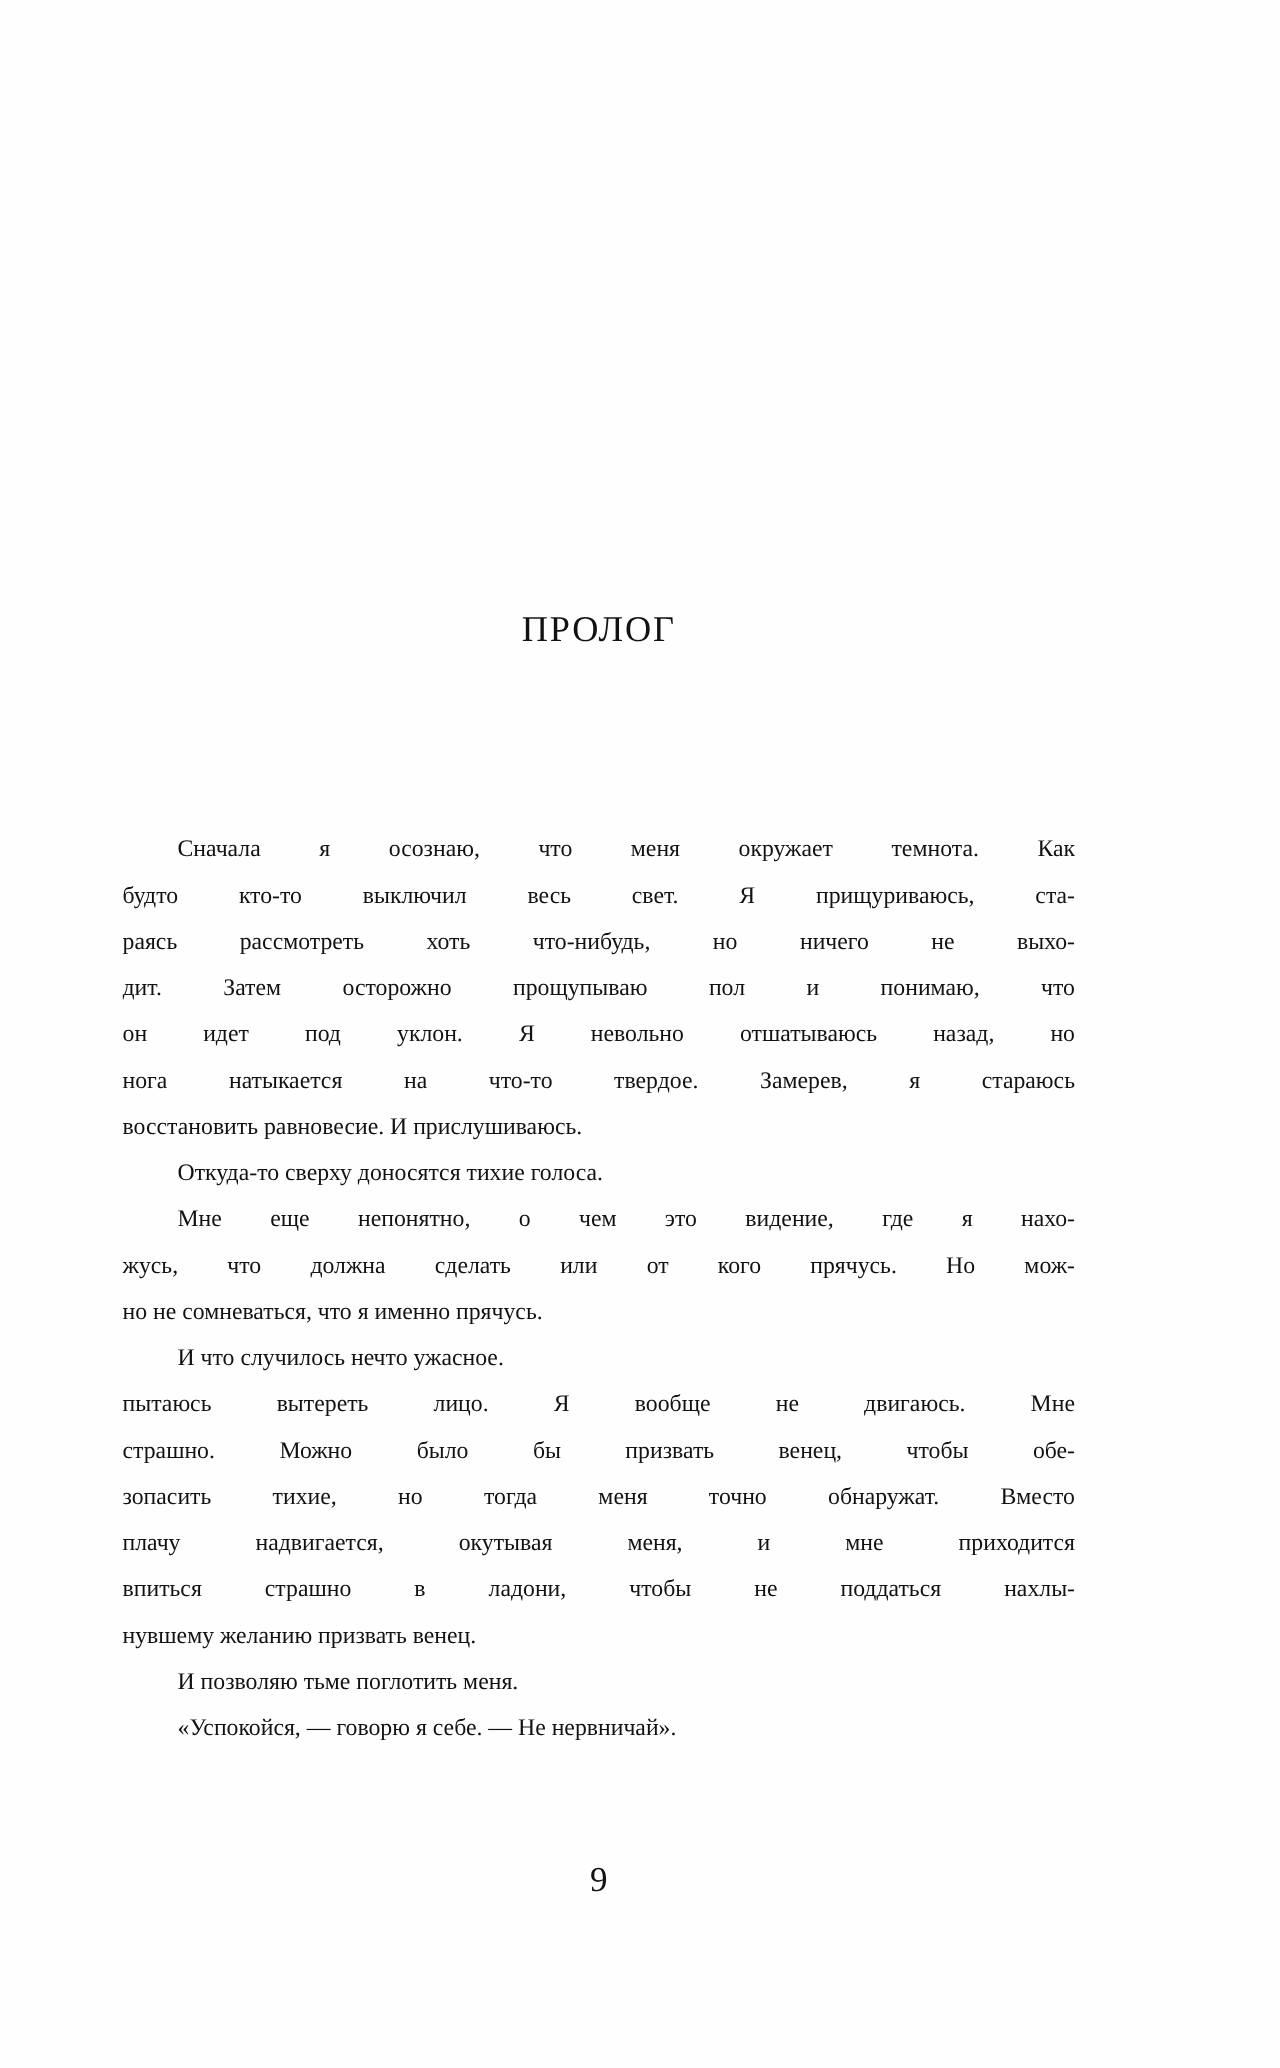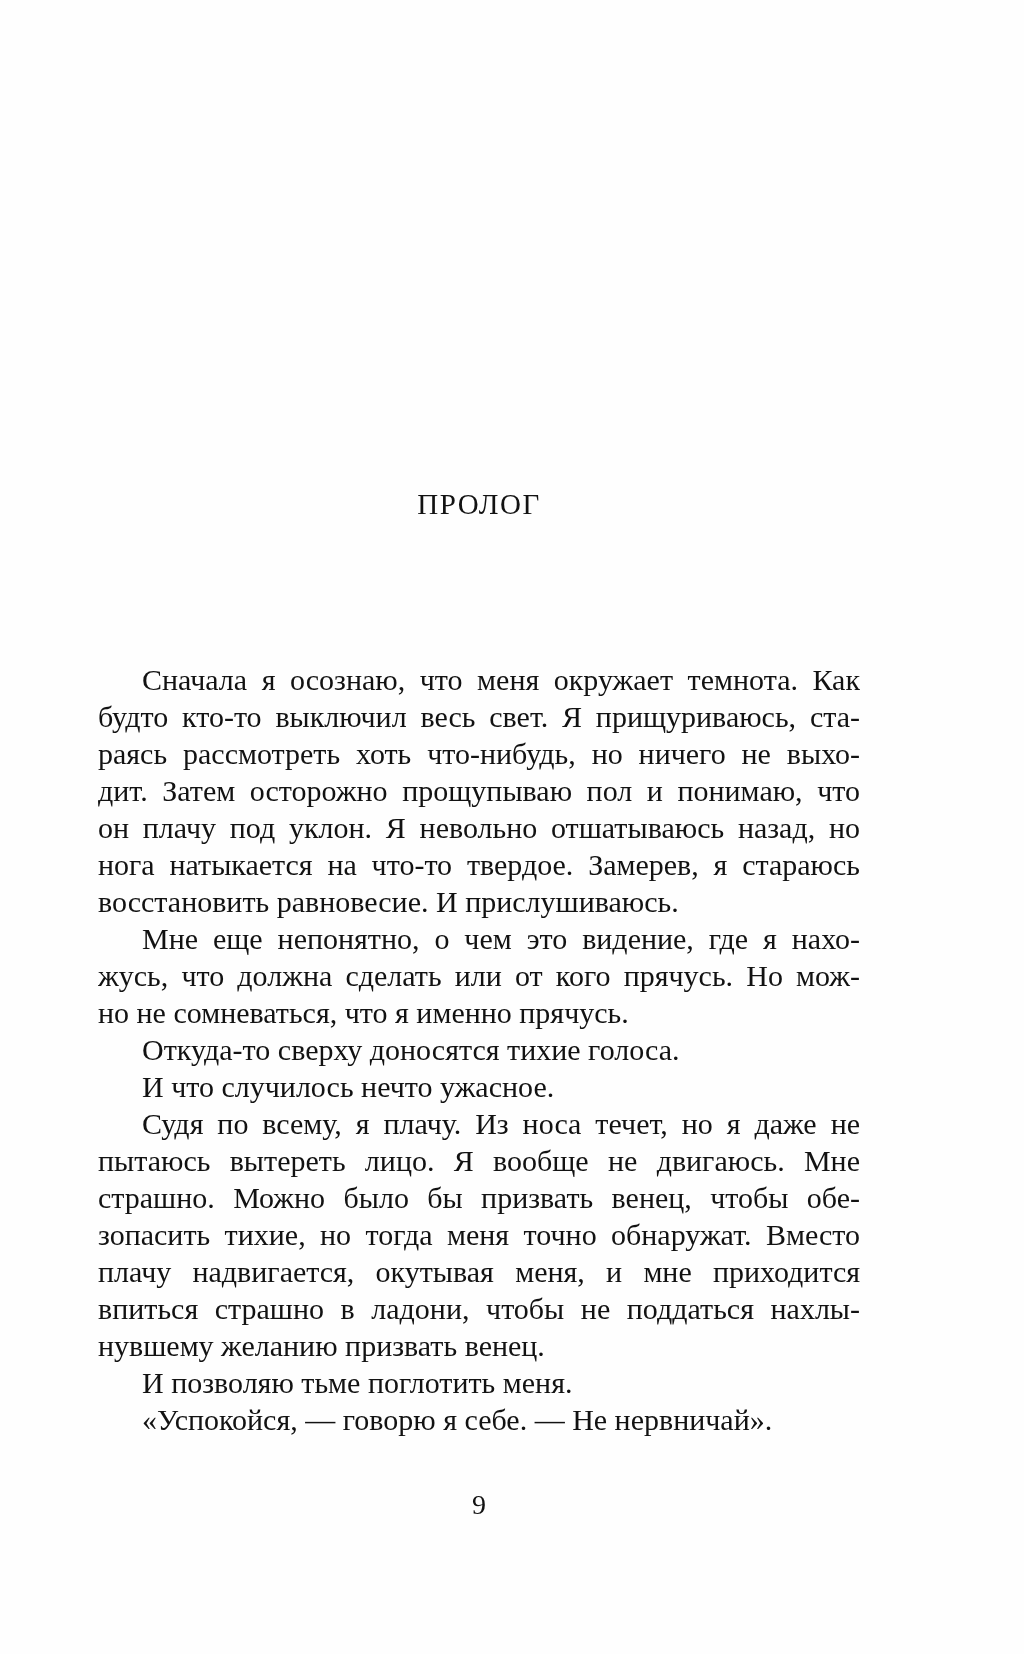--- a/index.html
+++ b/index.html
@@ -35,21 +35,21 @@
       top: 661px;
       left: 98px;
       width: 762px;
     }
     .paragraph {
       margin: 0;
     }
     .text-line {
       height: 37px;
       line-height: 37px;
-      font-size: 30px;
+      font-size: 19px;
       text-align: justify;
       text-align-last: justify;
       overflow: hidden;
       white-space: nowrap;
     }
     .text-line.first-line {
       text-indent: 44px;
     }
     .text-line.last-line {
       text-align-last: left;
@@ -68,37 +68,36 @@
 
 <div class="book-page">
   <h1 class="chapter-heading">ПРОЛОГ</h1>
 
   <div class="text-block" id="text-block">
       <div class="paragraph">
         <div class="text-line first-line">Сначала я осознаю, что меня окружает темнота. Как</div>
         <div class="text-line">будто кто-то выключил весь свет. Я прищуриваюсь, ста-</div>
         <div class="text-line">раясь рассмотреть хоть что-нибудь, но ничего не выхо-</div>
         <div class="text-line">дит. Затем осторожно прощупываю пол и понимаю, что</div>
-        <div class="text-line">он плачу под уклон. Я невольно отшатываюсь назад, но</div>
+        <div class="text-line">он идет под уклон. Я невольно отшатываюсь назад, но</div>
         <div class="text-line">нога натыкается на что-то твердое. Замерев, я стараюсь</div>
         <div class="text-line last-line">восстановить равновесие. И прислушиваюсь.</div>
+      </div>
+      <div class="paragraph">
+        <div class="text-line first-line last-line">Откуда-то сверху доносятся тихие голоса.</div>
       </div>
       <div class="paragraph">
         <div class="text-line first-line">Мне еще непонятно, о чем это видение, где я нахо-</div>
         <div class="text-line">жусь, что должна сделать или от кого прячусь. Но мож-</div>
         <div class="text-line last-line">но не сомневаться, что я именно прячусь.</div>
       </div>
       <div class="paragraph">
-        <div class="text-line first-line last-line">Откуда-то сверху доносятся тихие голоса.</div>
-      </div>
-      <div class="paragraph">
         <div class="text-line first-line last-line">И что случилось нечто ужасное.</div>
       </div>
       <div class="paragraph">
-        <div class="text-line first-line">Судя по всему, я плачу. Из носа течет, но я даже не</div>
         <div class="text-line">пытаюсь вытереть лицо. Я вообще не двигаюсь. Мне</div>
         <div class="text-line">страшно. Можно было бы призвать венец, чтобы обе-</div>
         <div class="text-line">зопасить тихие, но тогда меня точно обнаружат. Вместо</div>
         <div class="text-line">плачу надвигается, окутывая меня, и мне приходится</div>
         <div class="text-line">впиться страшно в ладони, чтобы не поддаться нахлы-</div>
         <div class="text-line last-line">нувшему желанию призвать венец.</div>
       </div>
       <div class="paragraph">
         <div class="text-line first-line last-line">И позволяю тьме поглотить меня.</div>
       </div>

